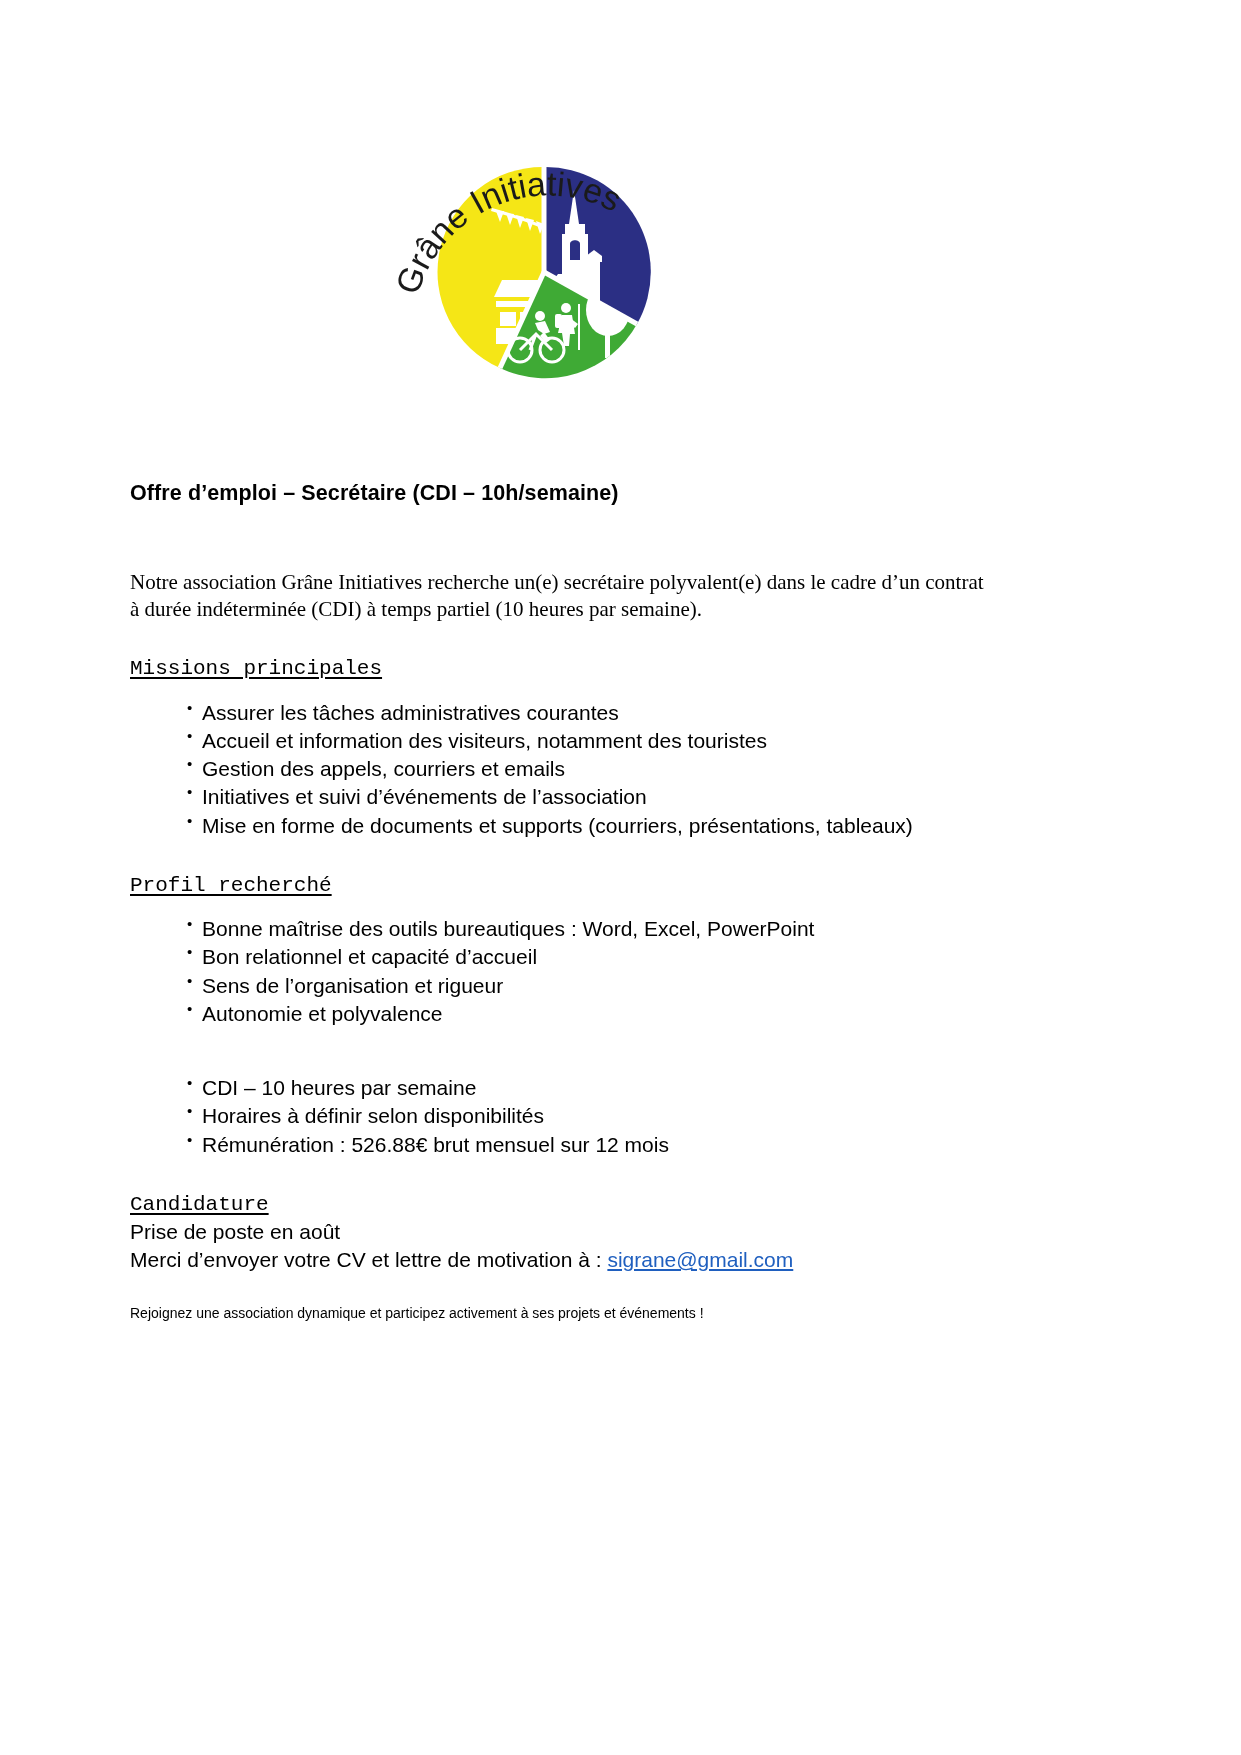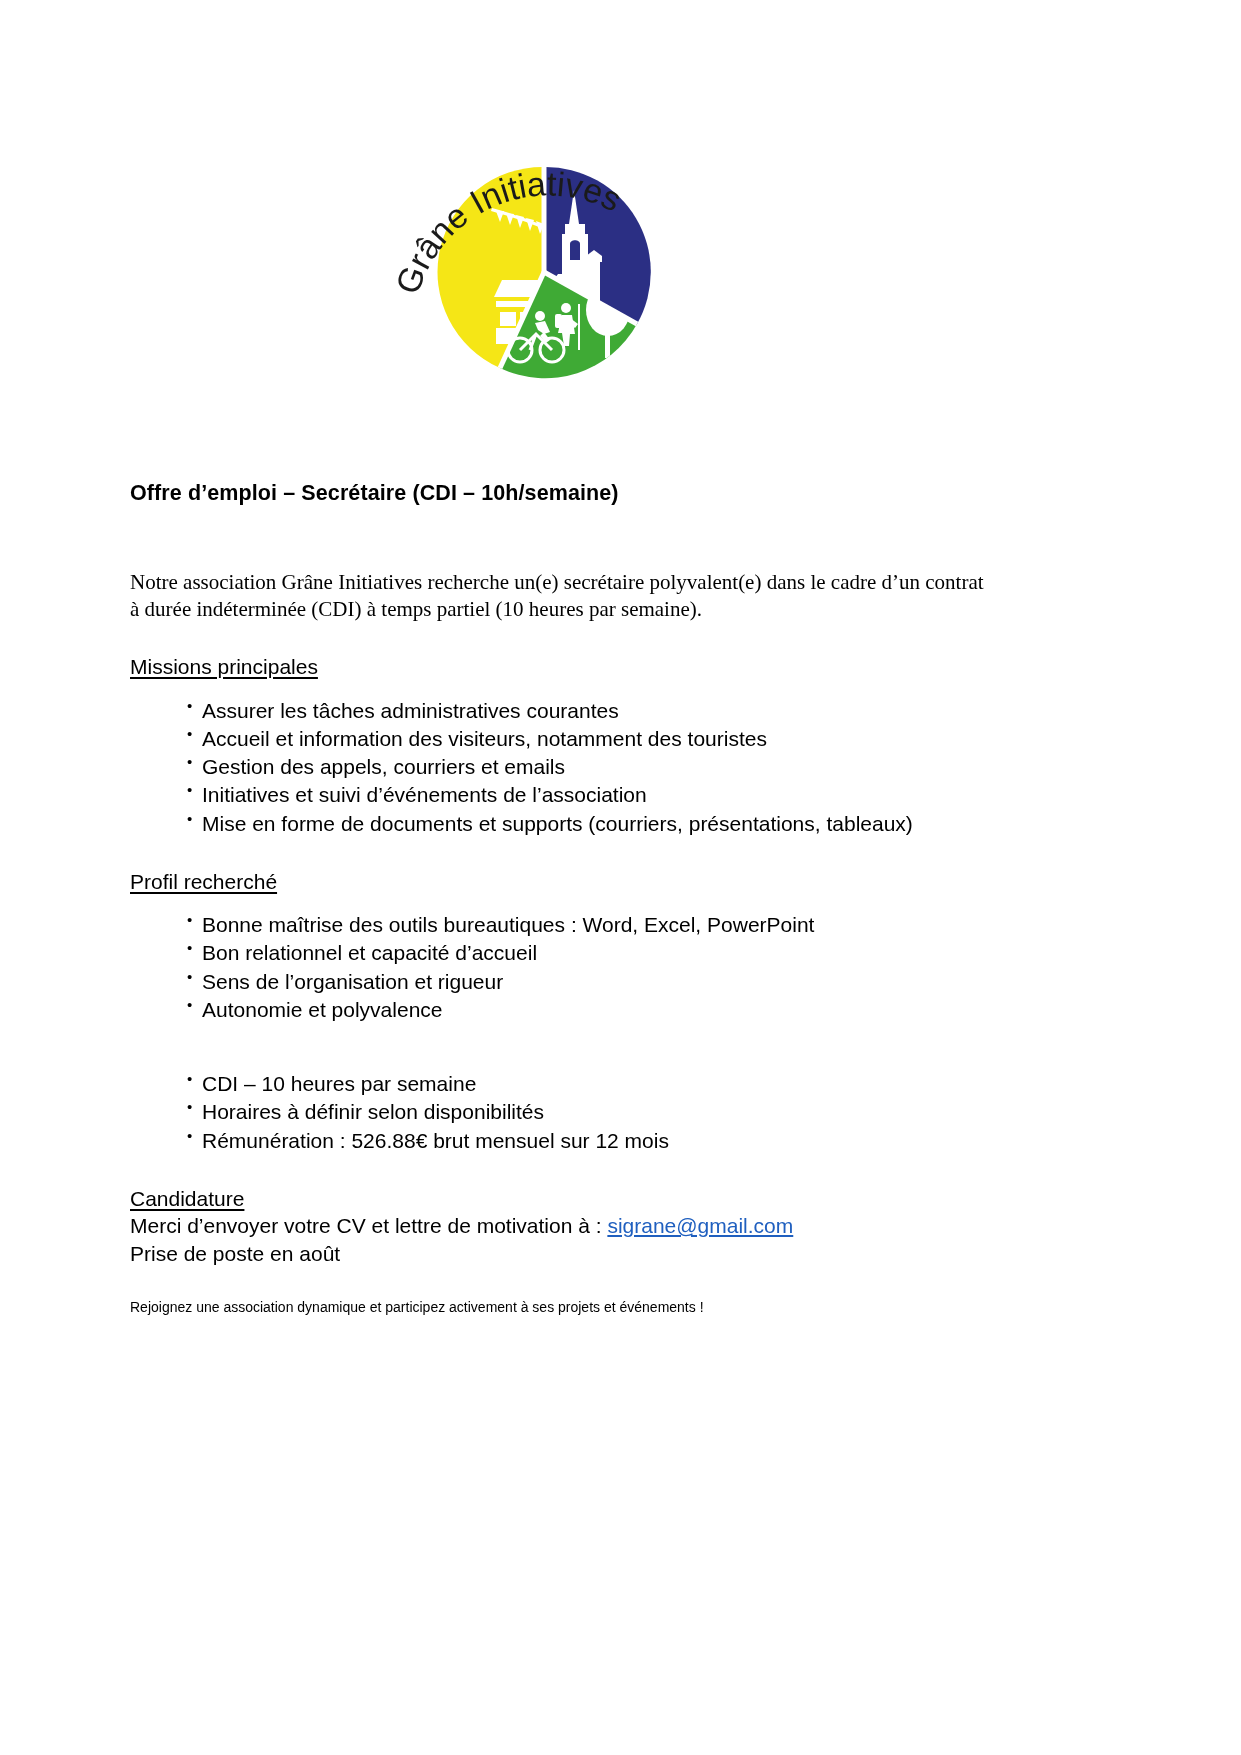--- a/index.html
+++ b/index.html
@@ -59,20 +59,21 @@
   .spacer-sm { height: 16px; }
 
   .section-head {
     font-size: 21px;
     line-height: 1.3;
     margin: 0;
   }
   .section-head span.u {
     text-decoration: underline;
     text-underline-offset: 3px;
+    font-family: Liberation Mono, monospace;
   }
 
   ul.bullets {
     list-style: none;
     margin: 0;
     padding: 0;
   }
   ul.bullets li {
     font-size: 21px;
     line-height: 1.345;
@@ -261,22 +262,22 @@
       <li>CDI – 10 heures par semaine</li>
       <li>Horaires à définir selon disponibilités</li>
       <li>Rémunération : 526.88€ brut mensuel sur 12 mois</li>
     </ul>
 
     <div class="spacer-md"></div>
 
     <p class="section-head">
       <span class="u">Candidature</span>
     </p>
+    <p class="plain-line">Prise de poste en août</p>
     <p class="plain-line">
       <span>Merci d’envoyer votre CV et lettre de motivation à : </span><a class="email-link" href="#">sigrane@gmail.com</a>
     </p>
-    <p class="plain-line">Prise de poste en août</p>
 
     <div class="spacer-md"></div>
 
     <p class="closing">Rejoignez une association dynamique et participez activement à ses projets et événements !</p>
   </div>
 </div>
 
 </body></html>

